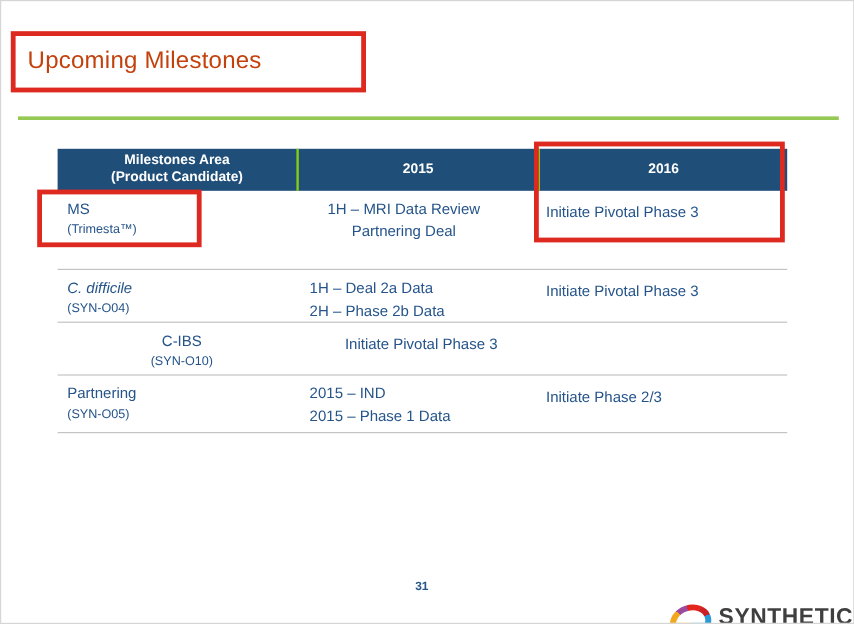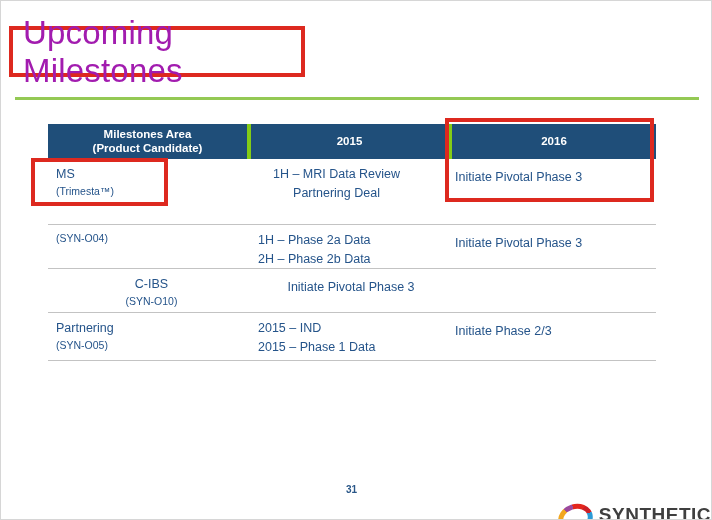--- a/index.html
+++ b/index.html
@@ -10,40 +10,40 @@
     position: absolute; left: 0; top: 0; width: 712px; height: 520px;
     background: #ffffff; border: 1px solid #d6d6d6; overflow: hidden;
   }
 
   
   .title-box {
     position: absolute; left: 8px; top: 25px; width: 296px; height: 51px;
     border: 4px solid #dd291f; display: flex; align-items: center;
   }
   .title-text {
-    padding-left: 10px; font-size: 33px; color: #a21caf; letter-spacing: 0.2px;
+    padding-left: 10px; font-size: 20px; color: #c2410c; letter-spacing: 0.2px;
     font-weight: 400;
   }
 
   .green-line {
     position: absolute; left: 14px; top: 96px; width: 684px; height: 3px;
     background: #94c954;
   }
 
   
   .table { position: absolute; left: 47px; top: 123px; width: 608px; }
   .thead {
     display: grid; grid-template-columns: 199px 201px 208px; height: 35px;
     background: #1f4e79; color: #ffffff;
   }
   .th {
     display: flex; flex-direction: column; justify-content: center; align-items: center;
     font-size: 11.5px; font-weight: bold; line-height: 13.5px; text-align: center;
   }
-  .th + .th { border-left: 4px solid #84cc16; }
+  .th + .th { border-left: 2px solid #84cc16; }
 
   .trow {
     display: grid; grid-template-columns: 199px 201px 208px;
     border-bottom: 1px solid #c3c3c3; color: #25548a;
   }
   .trow.r1 { height: 66px; }
   .trow.r2 { height: 44px; }
   .trow.r3 { height: 44px; text-align: center; }
   .trow.r4 { height: 48px; }
 
@@ -124,24 +124,25 @@
         <span class="line">1H – MRI Data Review</span>
         <span class="line">Partnering Deal</span>
       </div>
       <div class="cell cell-2016">
         <span class="line">Initiate Pivotal Phase 3</span>
       </div>
     </div>
 
     <div class="trow r2">
       <div class="cell cell-area">
+        <span class="line italic">C. difficile</span>
         <span class="line candidate">(SYN-O04)</span>
       </div>
       <div class="cell cell-2015">
-        <span class="line">1H – Phase 2a Data</span>
+        <span class="line">1H – Deal 2a Data</span>
         <span class="line">2H – Phase 2b Data</span>
       </div>
       <div class="cell cell-2016">
         <span class="line">Initiate Pivotal Phase 3</span>
       </div>
     </div>
 
     <div class="trow r3">
       <div class="cell cell-area">
         <span class="line">C-IBS</span>

